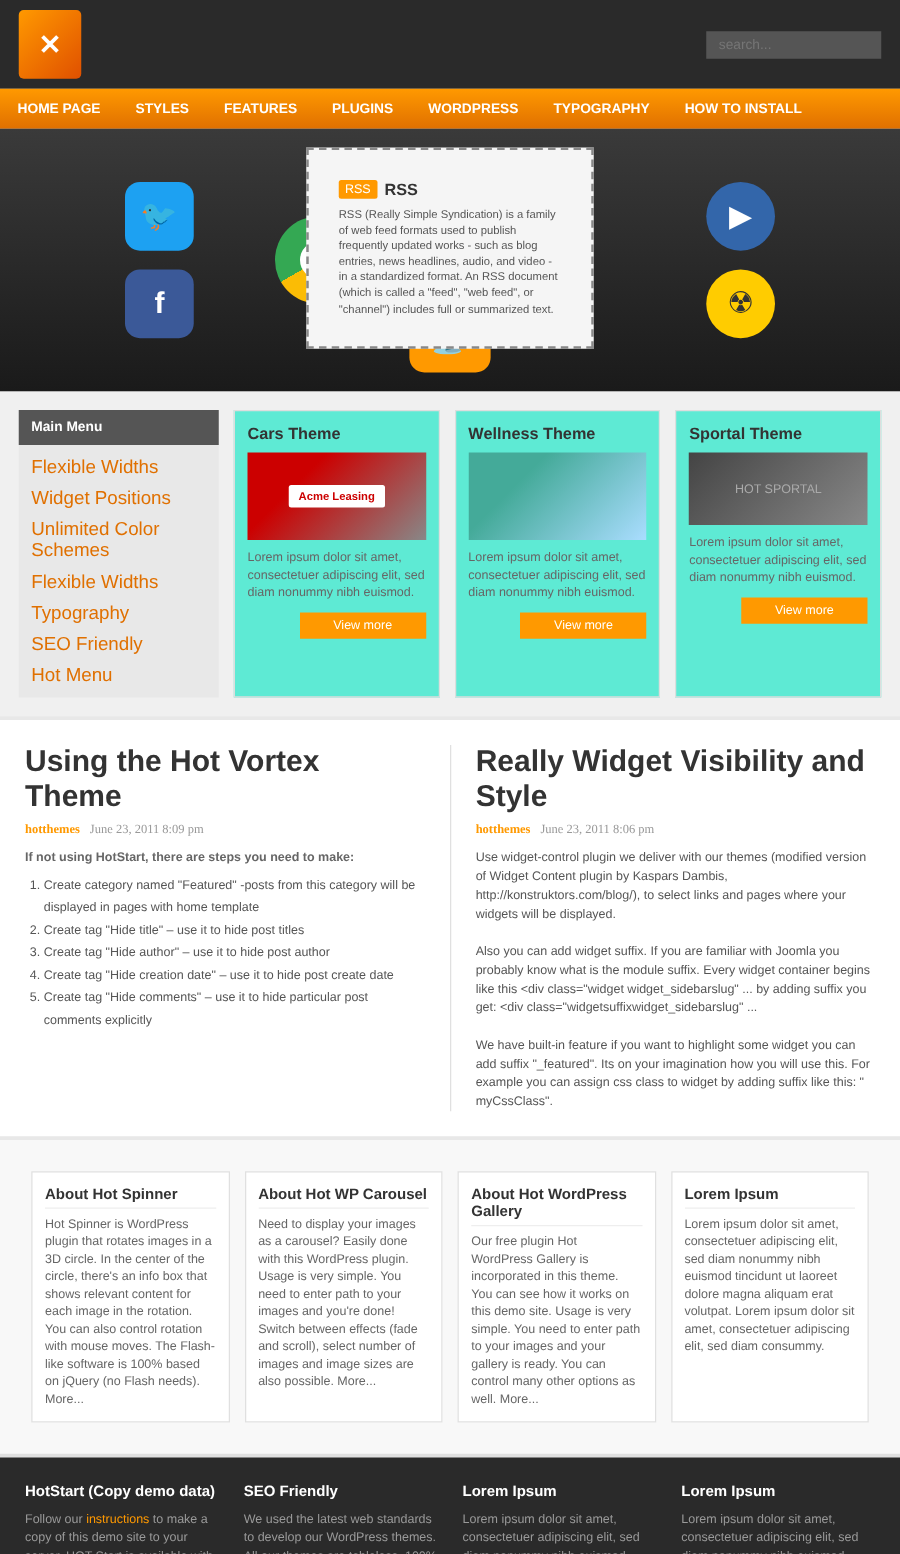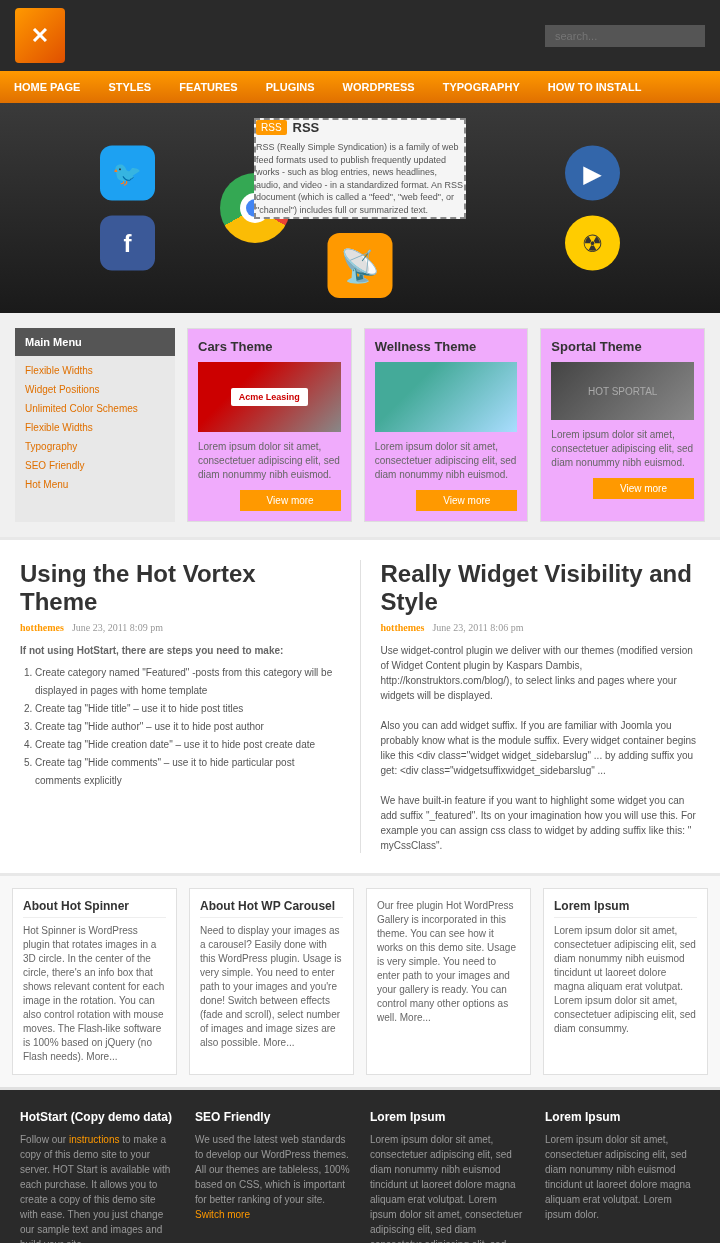--- a/index.html
+++ b/index.html
@@ -4,57 +4,57 @@
   <style>
     * { margin: 0; padding: 0; box-sizing: border-box; }
     body { font-family: Arial, sans-serif; font-size: 11px; color: #333; background: #d0d0d0; width: 720px; }
 
     
     .header { background: #2a2a2a; padding: 8px 15px; display: flex; align-items: center; justify-content: space-between; }
     .header-logo { display: flex; align-items: center; gap: 12px; }
     .logo-box { width: 50px; height: 55px; background: linear-gradient(135deg, #f90, #e05000); border-radius: 4px; display: flex; align-items: center; justify-content: center; color: white; font-weight: bold; font-size: 18px; }
     .header-title h1 { color: white; font-size: 28px; font-weight: bold; }
     .header-title p { color: #aaa; font-size: 12px; }
-    .search-box { background: #555; border: none; color: #ccc; padding: 5px 10px; width: 160px; font-size: 11px; }
+    .search-box { background: #555; border: none; color: #ccc; padding: 5px 10px; width: 140px; font-size: 11px; }
 
     
     .nav { background: linear-gradient(to bottom, #f90, #e07000); padding: 0; display: flex; }
     .nav a { color: white; text-decoration: none; padding: 10px 14px; font-size: 11px; font-weight: bold; text-transform: uppercase; display: block; }
 
     
     .hero { background: linear-gradient(to bottom, #3a3a3a, #222); height: 200px; position: relative; overflow: hidden; display: flex; align-items: center; justify-content: center; }
 
     
     .themes-section { background: #f0f0f0; display: flex; gap: 0; padding: 15px; gap: 12px; }
     .main-menu-col { background: #e8e8e8; width: 160px; flex-shrink: 0; }
     .main-menu-col h3 { background: #555; color: white; padding: 8px 10px; font-size: 11px; }
     .main-menu-col ul { list-style: none; padding: 5px 0; }
-    .main-menu-col ul li a { display: block; padding: 4px 10px; color: #e07000; font-size: 10px; text-decoration: none; }
-    .theme-col { flex: 1; background: #f0abfc; padding: 10px; border: 1px solid #ddd; }
+    .main-menu-col ul li a { display: block; padding: 4px 10px; color: #e07000; font-size: 15px; text-decoration: none; }
+    .theme-col { flex: 1; background: #5eead4; padding: 10px; border: 1px solid #ddd; }
     .theme-col h3 { font-size: 13px; margin-bottom: 8px; color: #333; }
     .theme-img { width: 100%; height: 65px; background: #ccc; margin-bottom: 8px; overflow: hidden; display: flex; align-items: center; justify-content: center; font-size: 10px; color: #666; }
     .theme-img-cars { background: linear-gradient(135deg, #c00 30%, #888); }
     .theme-img-wellness { background: linear-gradient(135deg, #4a9 30%, #adf); }
     .theme-img-sportal { background: linear-gradient(135deg, #444, #888); }
     .theme-col p { font-size: 10px; color: #666; line-height: 1.4; margin-bottom: 8px; }
     .view-more-btn { background: #f90; color: white; border: none; padding: 5px 27px; font-size: 10px; cursor: pointer; float: right; }
 
     
     .blog-section { background: white; display: flex; gap: 0; padding: 20px; gap: 20px; border-top: 3px solid #e8e8e8; border-bottom: 3px solid #e8e8e8; }
     .blog-post { flex: 1; }
     .blog-post h2 { font-size: 24px; color: #333; margin-bottom: 6px; }
     .blog-meta { display: flex; align-items: center; gap: 8px; margin-bottom: 10px; font-family: Liberation Serif, serif; }
     .blog-meta-author { color: #f90; font-size: 10px; font-weight: bold; }
     .blog-meta-date { color: #999; font-size: 10px; }
     .blog-post p { font-size: 10px; color: #666; line-height: 1.5; }
     .blog-post ol { padding-left: 15px; font-size: 10px; color: #555; line-height: 1.8; }
     .blog-divider { width: 1px; background: #e0e0e0; }
 
     
-    .widgets-section { background: #f8f8f8; display: flex; gap: 12px; padding: 12px; border-bottom: 3px solid #e0e0e0; }
+    .widgets-section { background: #f8f8f8; display: flex; gap: 12px; padding: 25px; border-bottom: 3px solid #e0e0e0; }
     .widget-box { flex: 1; background: white; border: 1px solid #e0e0e0; padding: 10px; }
     .widget-box h3 { font-size: 12px; color: #333; margin-bottom: 6px; border-bottom: 1px solid #eee; padding-bottom: 4px; }
     .widget-box p { font-size: 10px; color: #666; line-height: 1.4; }
 
     
     .dark-section { background: #2a2a2a; color: #ccc; display: flex; gap: 20px; padding: 20px; }
     .dark-col { flex: 1; }
     .dark-col h3 { color: white; font-size: 12px; margin-bottom: 8px; }
     .dark-col p { font-size: 10px; color: #999; line-height: 1.5; }
     .dark-col a { color: #f90; text-decoration: none; font-size: 10px; }
@@ -92,21 +92,21 @@
   </div>
 
   <div style="position:absolute; left:220px; top:50%; transform:translateY(-50%);">
     <div style="width:70px;height:70px;border-radius:50%;background:conic-gradient(#ea4335 0 120deg,#fbbc05 120deg 240deg,#34a853 240deg 360deg);display:flex;align-items:center;justify-content:center;">
       <div style="width:30px;height:30px;border-radius:50%;background:white;display:flex;align-items:center;justify-content:center;">
           <div style="width:18px;height:18px;border-radius:50%;background:#4285f4;"></div>
         </div>
     </div>
   </div>
 
-  <div style="position:absolute; top:15px; left:50%; transform:translateX(-50%); background:#f5f5f5; border:2px dashed #888; padding:0; width:212px; z-index:10;">
+  <div style="position:absolute; top:15px; left:50%; transform:translateX(-50%); background:#f5f5f5; border:2px dashed #888; padding:24px; width:230px; z-index:10;">
     <div style="display:flex;align-items:center;gap:6px;margin-bottom:6px;">
       <span style="background:#f90;color:white;padding:2px 5px;border-radius:2px;font-size:10px;">RSS</span>
       <strong style="font-size:13px;">RSS</strong>
     </div>
     <p style="font-size:9px;color:#555;line-height:1.4;">RSS (Really Simple Syndication) is a family of web feed formats used to publish frequently updated works - such as blog entries, news headlines, audio, and video - in a standardized format. An RSS document (which is called a "feed", "web feed", or "channel") includes full or summarized text.</p>
   </div>
 
   <div style="position:absolute; bottom:15px; left:50%; transform:translateX(-50%);">
     <div style="width:65px;height:65px;border-radius:12px;background:#f90;display:flex;align-items:center;justify-content:center;color:white;font-size:32px;">📡</div>
   </div>
@@ -216,20 +216,21 @@
 
 You can also control rotation with mouse moves. The Flash-like software is 100% based on jQuery (no Flash needs). More...</p>
   </div>
   <div class="widget-box">
     <h3>About Hot WP Carousel</h3>
     <p>Need to display your images as a carousel? Easily done with this WordPress plugin. Usage is very simple. You need to enter path to your images and you're done!
 
 Switch between effects (fade and scroll), select number of images and image sizes are also possible. More...</p>
   </div>
   <div class="widget-box">
+    <h3>About Hot WordPress Gallery</h3>
     <p>Our free plugin Hot WordPress Gallery is incorporated in this theme. You can see how it works on this demo site.
 
 Usage is very simple. You need to enter path to your images and your gallery is ready. You can control many other options as well. More...</p>
   </div>
   <div class="widget-box">
     <h3>Lorem Ipsum</h3>
     <p>Lorem ipsum dolor sit amet, consectetuer adipiscing elit, sed diam nonummy nibh euismod tincidunt ut laoreet dolore magna aliquam erat volutpat. Lorem ipsum dolor sit amet, consectetuer adipiscing elit, sed diam consummy.</p>
   </div>
 </div>
 

